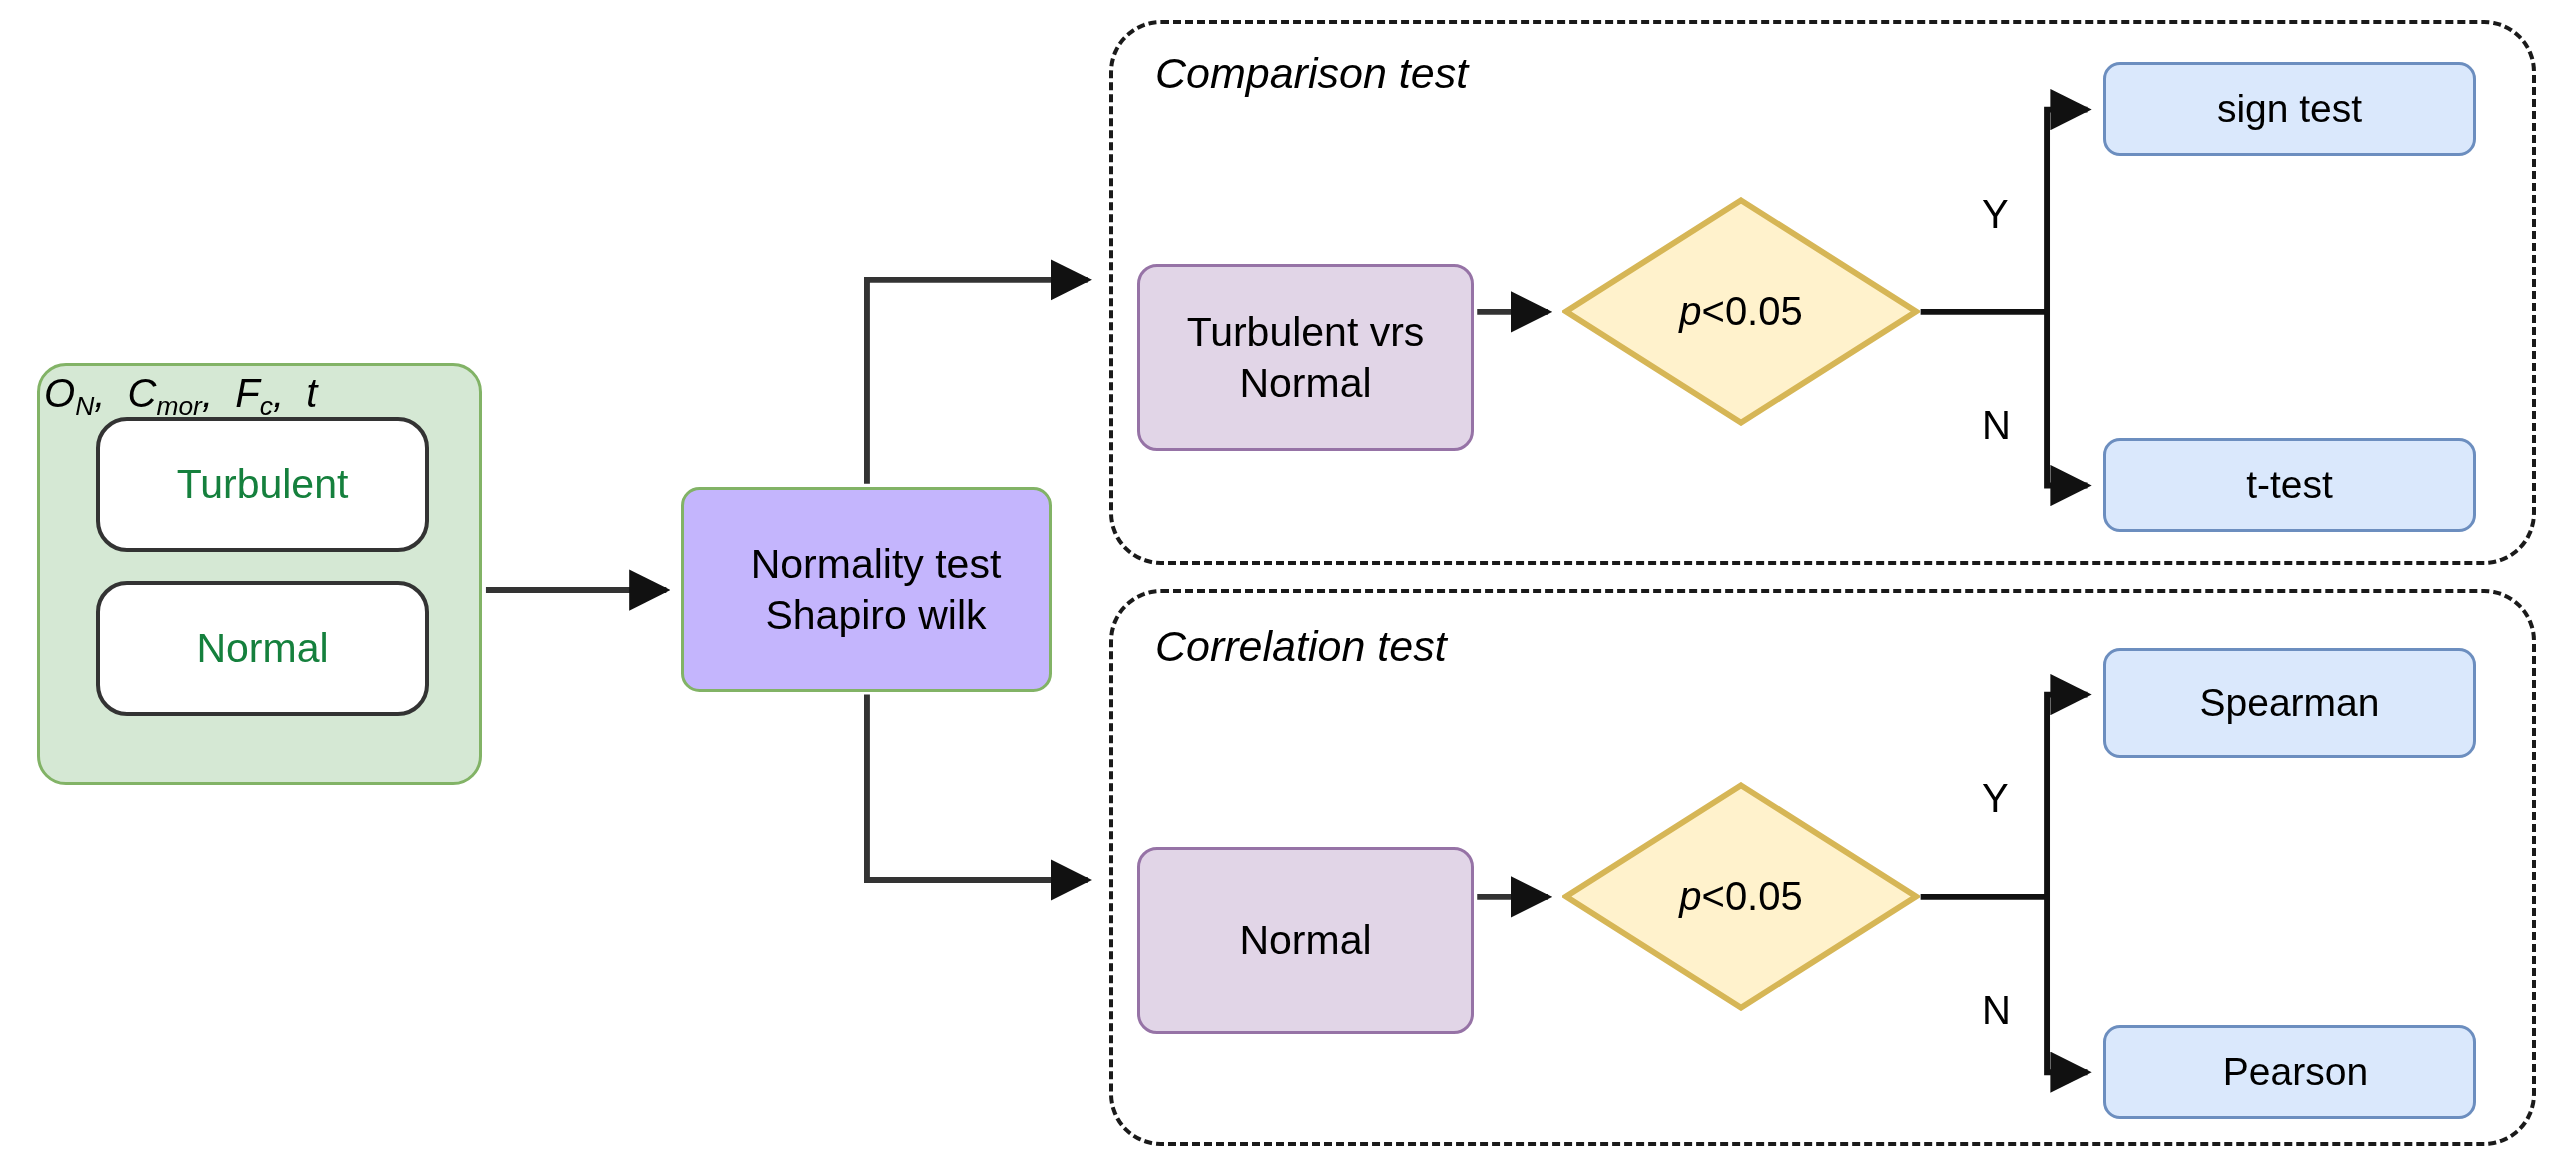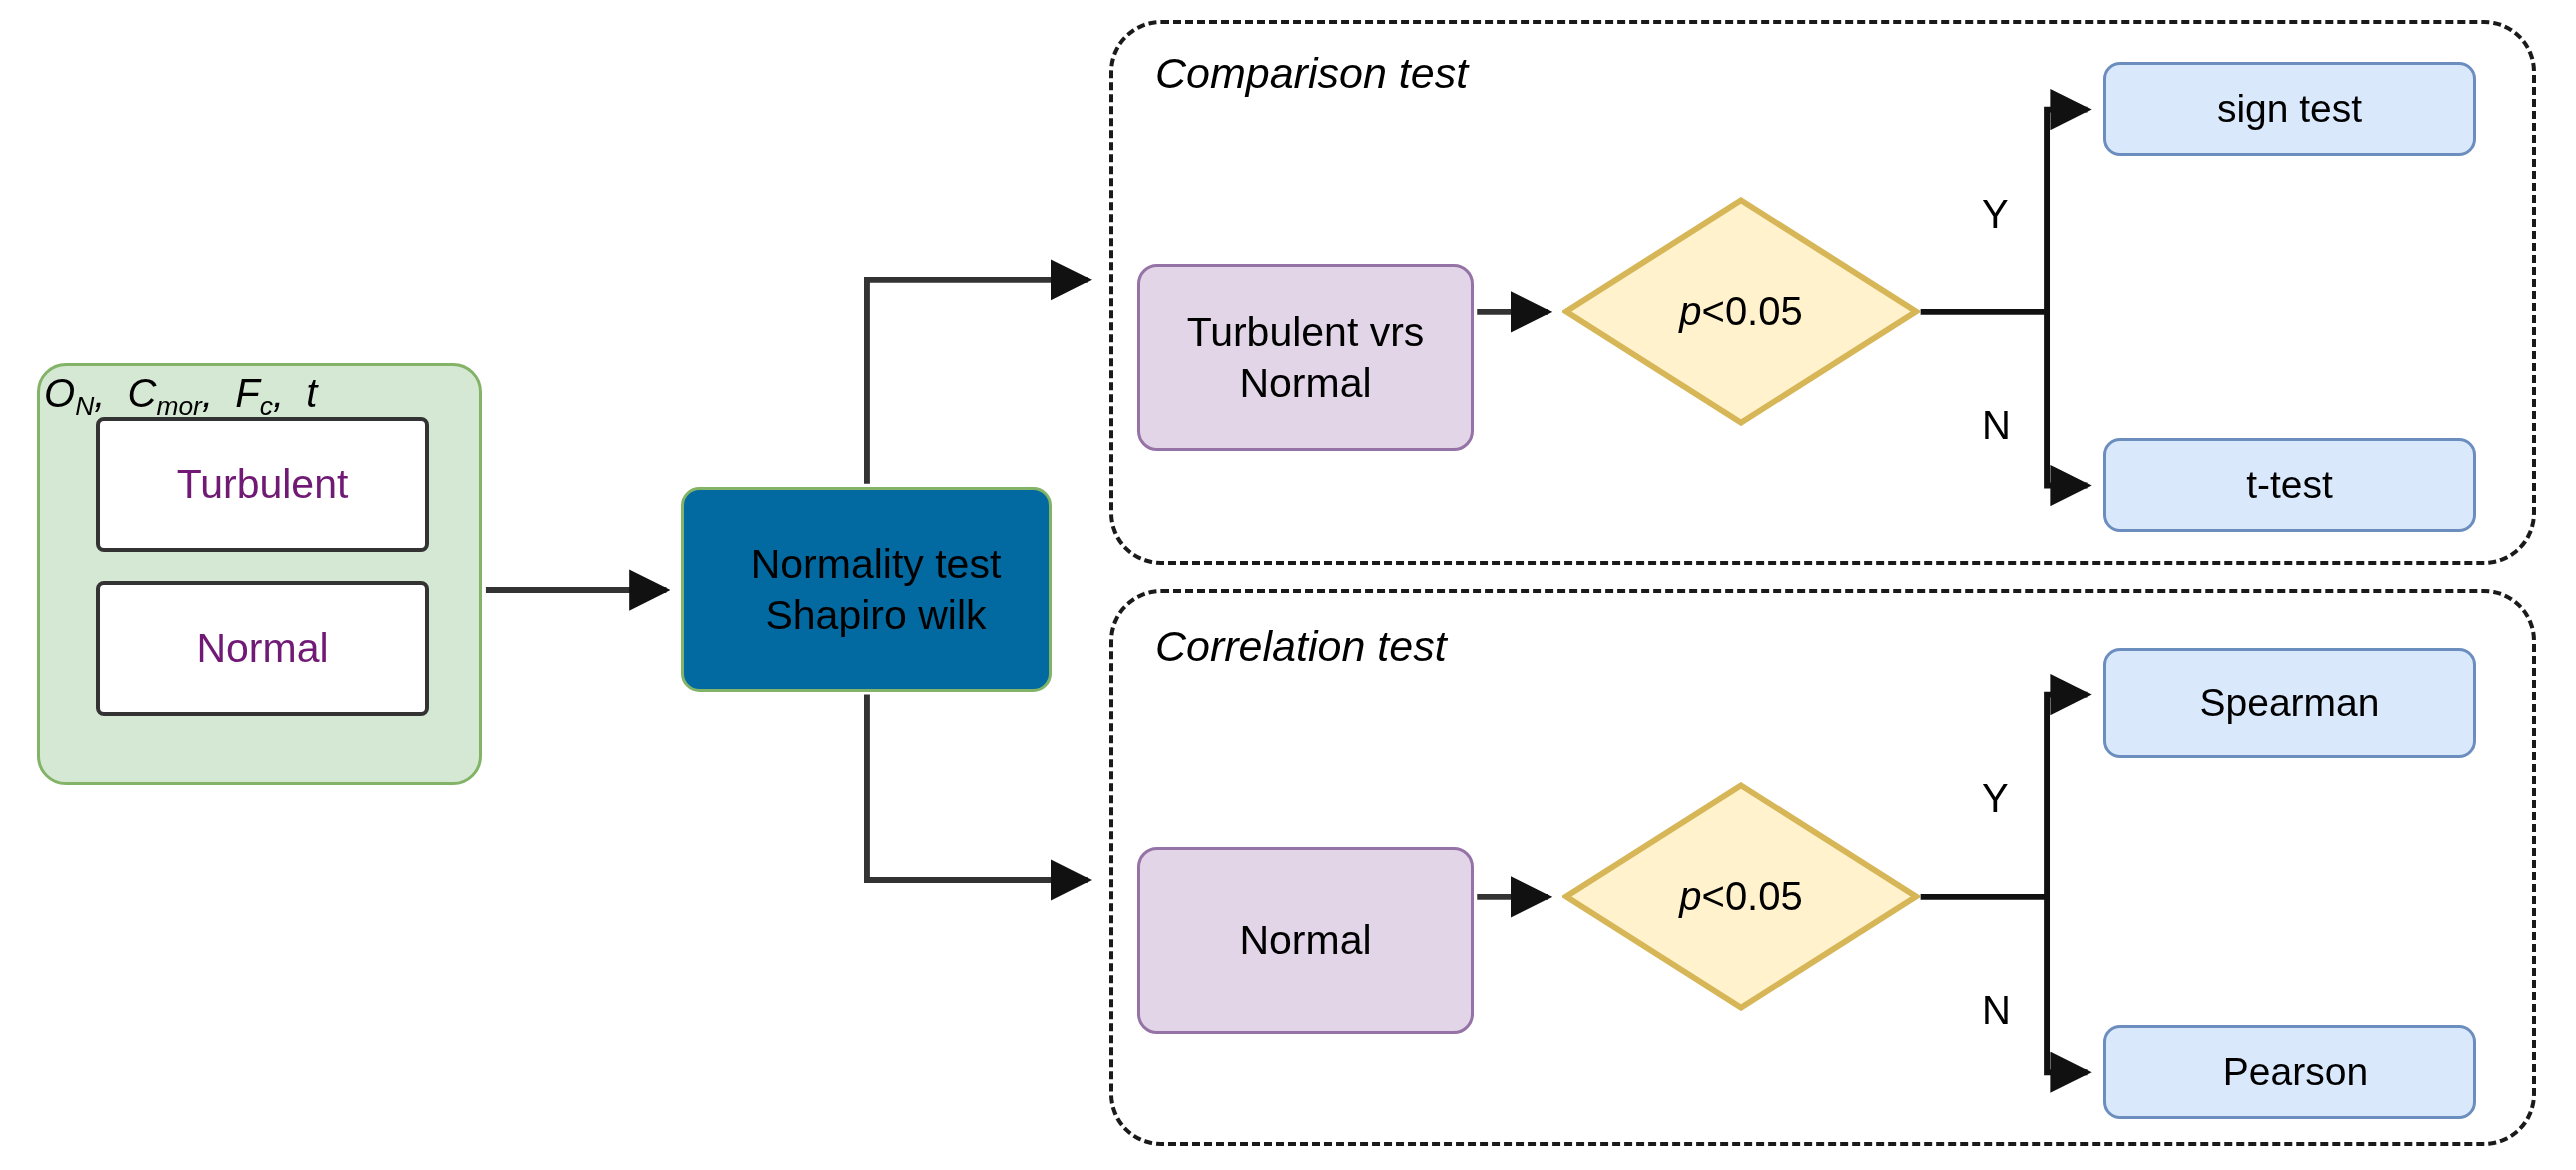--- a/index.html
+++ b/index.html
@@ -26,27 +26,27 @@
     width: 445px;
     height: 422px;
     background: #d5e8d4;
     border: 3.4px solid #82b366;
     border-radius: 29px;
     box-sizing: border-box;
   }
   .inner-box {
     background: #ffffff;
     border: 4.2px solid #333333;
-    border-radius: 8px;
+    border-radius: 31px;
     box-sizing: border-box;
     display: flex;
     align-items: center;
     justify-content: center;
     font-size: 41px;
-    color: #701a75;
+    color: #15803d;
   }
   .inner-turbulent {
     left: 56px;
     top: 51px;
     width: 333px;
     height: 135px;
   }
   .inner-normal {
     left: 56px;
     top: 215px;
@@ -68,21 +68,21 @@
     position: relative;
     top: 0.30em;
   }
 
   
   .normality-box {
     left: 681px;
     top: 487px;
     width: 371px;
     height: 205px;
-    background: #0369a1;
+    background: #c4b5fd;
     border: 3.4px solid #82b366;
     border-radius: 18.6px;
     box-sizing: border-box;
     display: flex;
     flex-direction: column;
     align-items: center;
     justify-content: center;
     font-size: 41px;
     line-height: 1.22;
     color: #000000;

